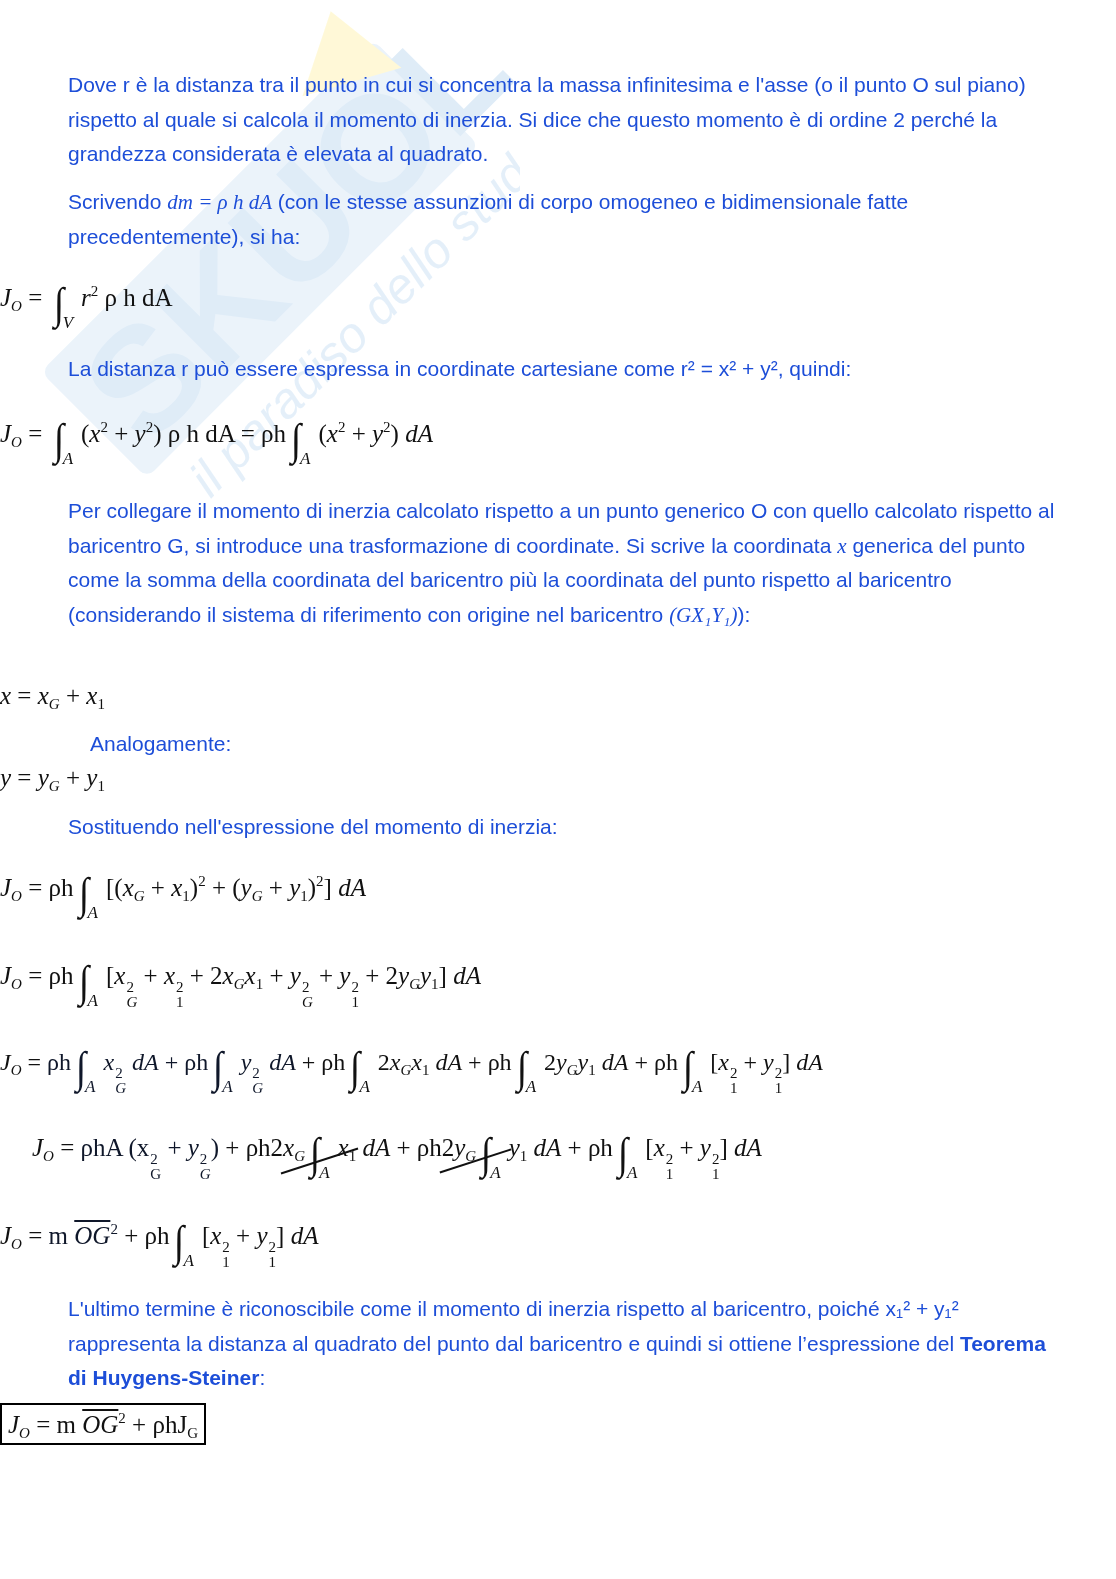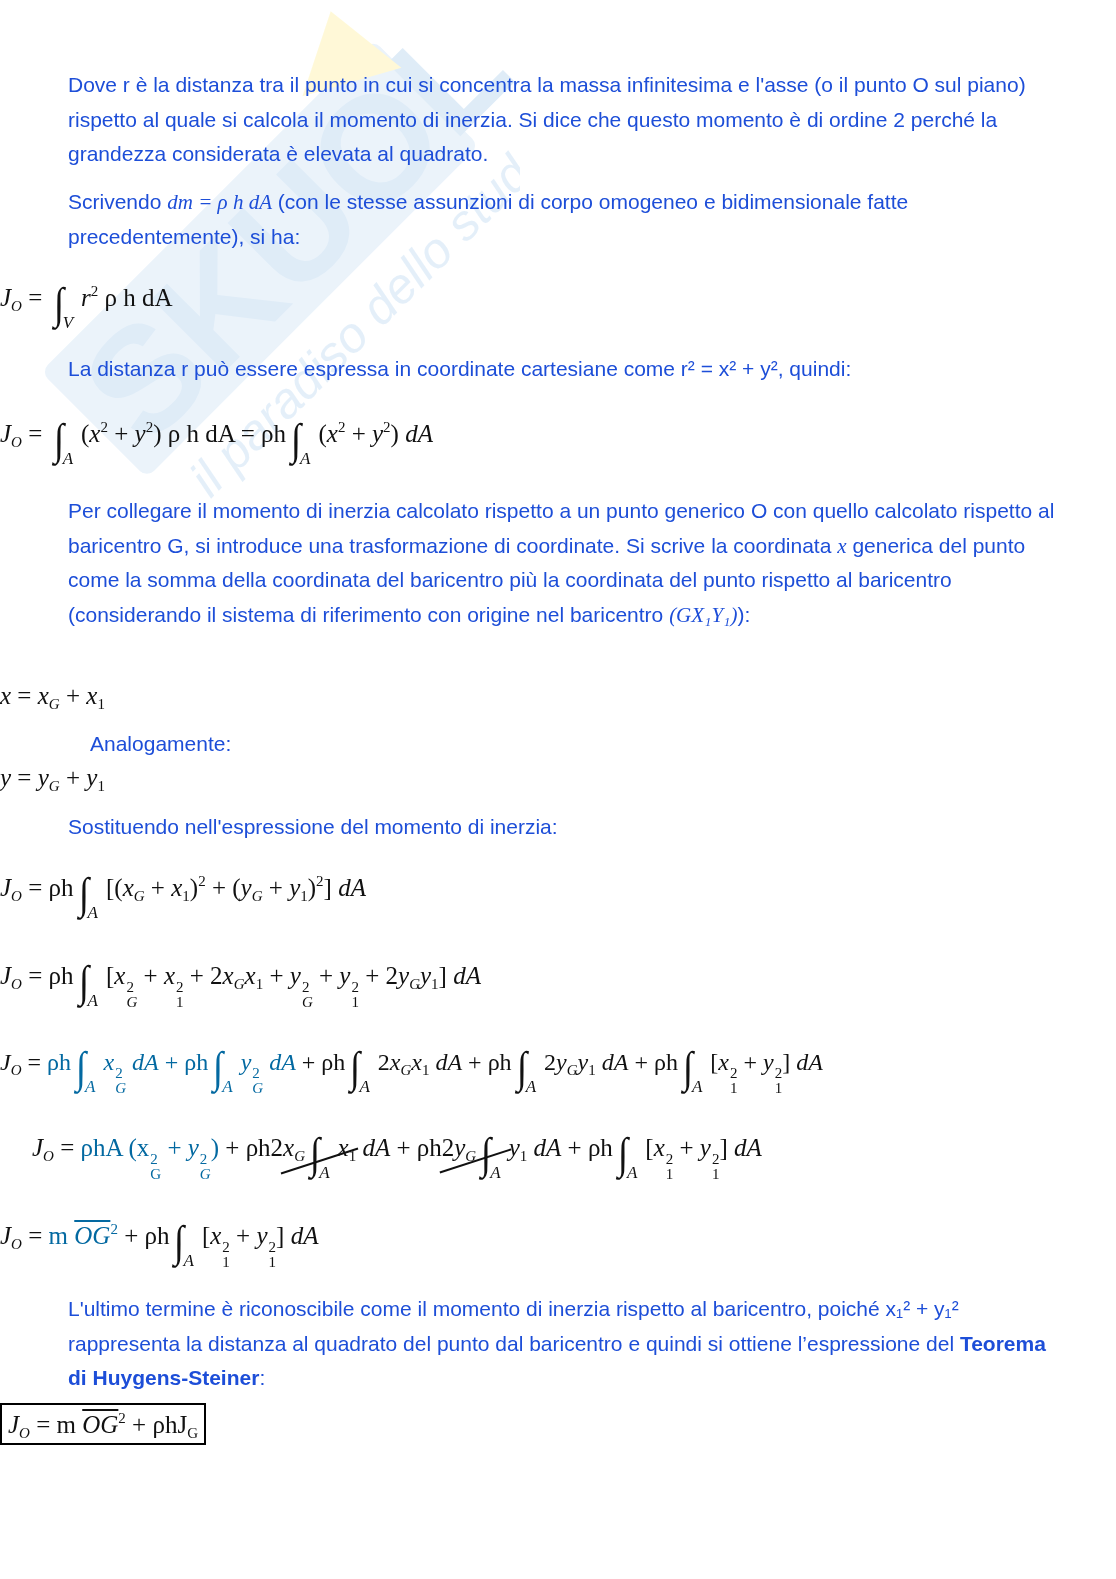--- a/index.html
+++ b/index.html
@@ -3,21 +3,21 @@
 <meta charset="utf-8">
 <style>
   html, body { margin: 0; padding: 0; background: #ffffff; }
   body { width: 1116px; height: 1579px; position: relative; overflow: hidden; }
   .page { position: absolute; left: 0; top: 0; width: 1116px; height: 1579px; background: #fff; }
   .watermark { position: absolute; left: 0; top: 0; width: 520px; height: 560px; pointer-events: none; }
   .txt { position: absolute; left: 68px; width: 990px; font-family: "Liberation Sans", sans-serif; font-size: 21px; line-height: 34.5px; color: #1d4ed8; }
   .eq { position: absolute; left: 0; width: 1020px; text-align: left; font-family: "Liberation Serif", "DejaVu Serif", serif; font-size: 25px; color: #111; white-space: nowrap; }
   .eq i { font-style: italic; }
   .m { font-family: "Liberation Serif", serif; font-style: italic; }
-  .blue { color: #0369a1; }
+  .blue { color: #0f172a; }
   .int { display: inline-block; font-size: 44px; line-height: 1; vertical-align: -12px; transform: scaleX(0.85); margin: 0 2px 0 4px; }
   .lim { font-size: 17px; font-style: italic; vertical-align: -22px; margin-left: -4px; margin-right: 8px; }
   sub { font-size: 15px; vertical-align: -5px; line-height: 0; }
   sup { font-size: 15px; vertical-align: 10px; line-height: 0; }
   .ss { display: inline-flex; flex-direction: column; vertical-align: -8px; font-size: 15px; line-height: 15px; margin-left: 1px; }
   .over { text-decoration: overline; }
   .strike { position: relative; display: inline-block; }
   .strike::after { content: ""; position: absolute; left: -4px; right: -4px; top: 55%; height: 2px; background: #111; transform: rotate(-18deg); }
   .boxed { display: inline-block; border: 2px solid #000000; padding: 6px 6px 4px 6px; }
   b { font-weight: bold; }

